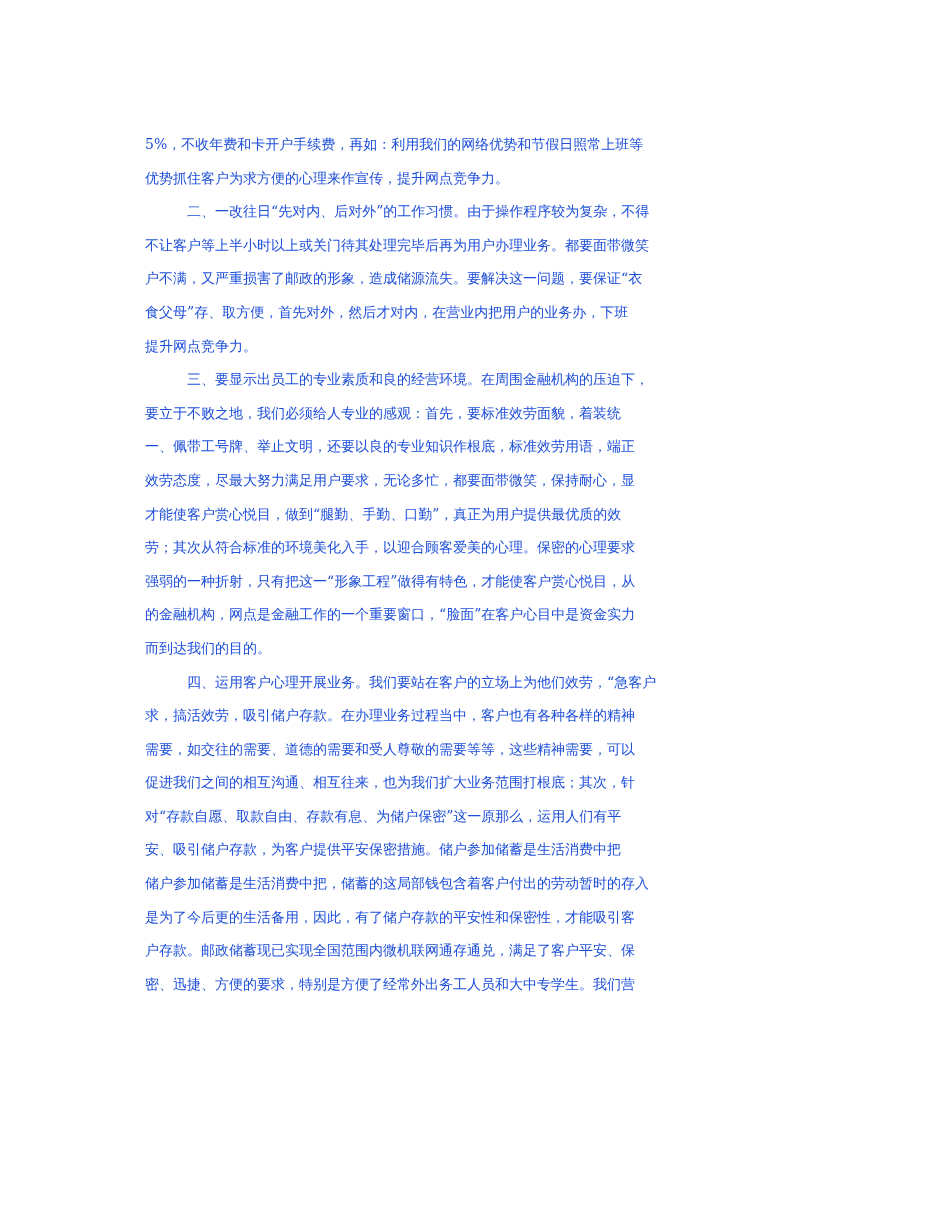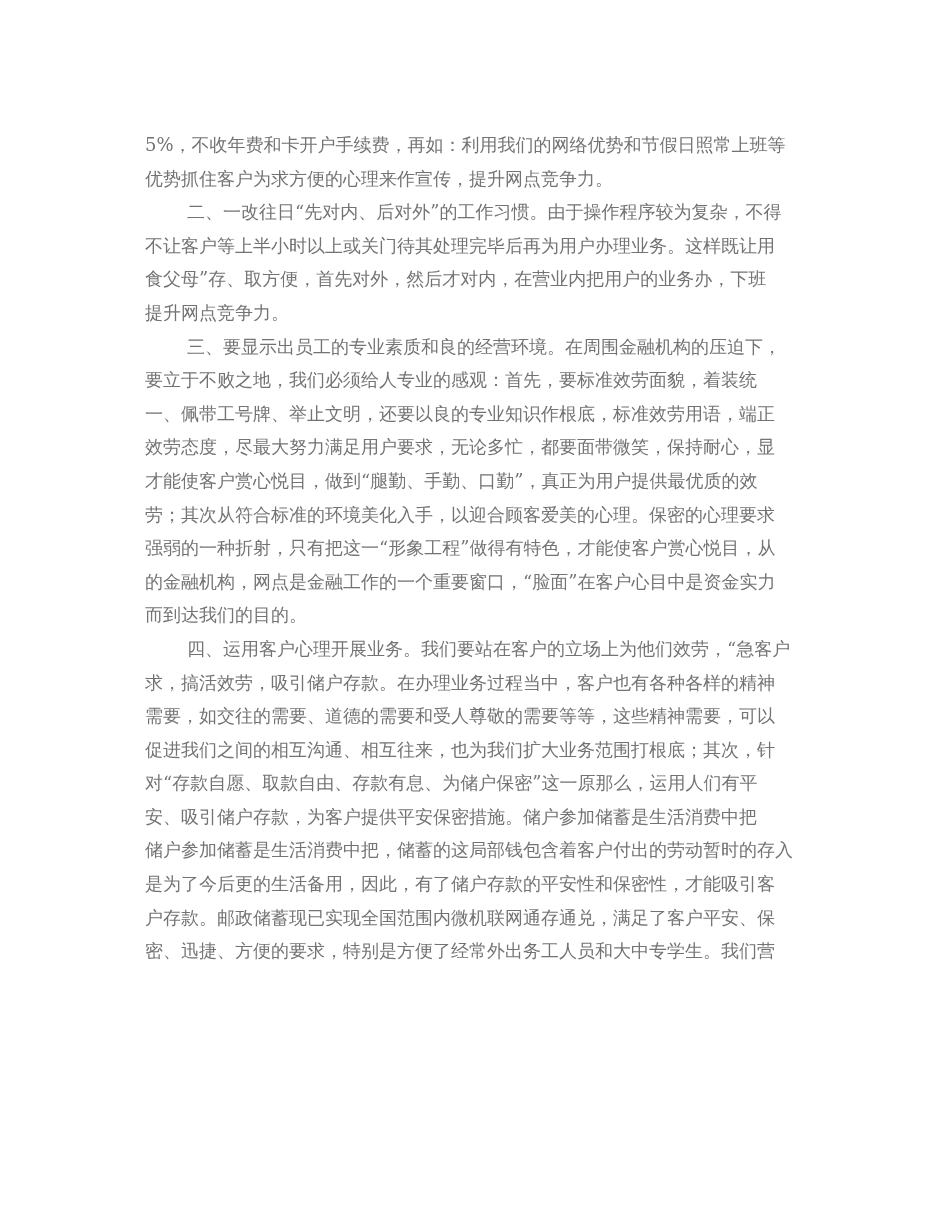--- a/index.html
+++ b/index.html
@@ -3,38 +3,39 @@
 <meta charset="utf-8">
 <style>
   html, body { margin: 0; padding: 0; background: #ffffff; }
   body { width: 950px; height: 1230px; position: relative; overflow: hidden; }
   .page {
     position: absolute;
     left: 145px;
     top: 128px;
     width: 662px;
     font-family: "DejaVu Serif", "Liberation Serif", serif;
-    font-size: 18px;
+    font-size: 14px;
     line-height: 33.6px;
-    color: #737373;
+    color: #1d4ed8;
   }
   .line { display: block; white-space: nowrap; height: 33.6px; }
   .indent { padding-left: 42px; }
 </style>
 </head>
 <body>
 
 <div class="page">
   <div>
     <span class="line">5%，不收年费和卡开户手续费，再如：利用我们的网络优势和节假日照常上班等</span>
     <span class="line">优势抓住客户为求方便的心理来作宣传，提升网点竞争力。</span>
   </div>
   <div>
     <span class="line indent">二、一改往日“先对内、后对外”的工作习惯。由于操作程序较为复杂，不得</span>
-    <span class="line">不让客户等上半小时以上或关门待其处理完毕后再为用户办理业务。这样既让用</span>
+    <span class="line">不让客户等上半小时以上或关门待其处理完毕后再为用户办理业务。都要面带微笑</span>
+    <span class="line">户不满，又严重损害了邮政的形象，造成储源流失。要解决这一问题，要保证“衣</span>
     <span class="line">食父母”存、取方便，首先对外，然后才对内，在营业内把用户的业务办，下班</span>
     <span class="line">提升网点竞争力。</span>
   </div>
   <div>
     <span class="line indent">三、要显示出员工的专业素质和良的经营环境。在周围金融机构的压迫下，</span>
     <span class="line">要立于不败之地，我们必须给人专业的感观：首先，要标准效劳面貌，着装统</span>
     <span class="line">一、佩带工号牌、举止文明，还要以良的专业知识作根底，标准效劳用语，端正</span>
     <span class="line">效劳态度，尽最大努力满足用户要求，无论多忙，都要面带微笑，保持耐心，显</span>
     <span class="line">才能使客户赏心悦目，做到“腿勤、手勤、口勤”，真正为用户提供最优质的效</span>
     <span class="line">劳；其次从符合标准的环境美化入手，以迎合顾客爱美的心理。保密的心理要求</span>

